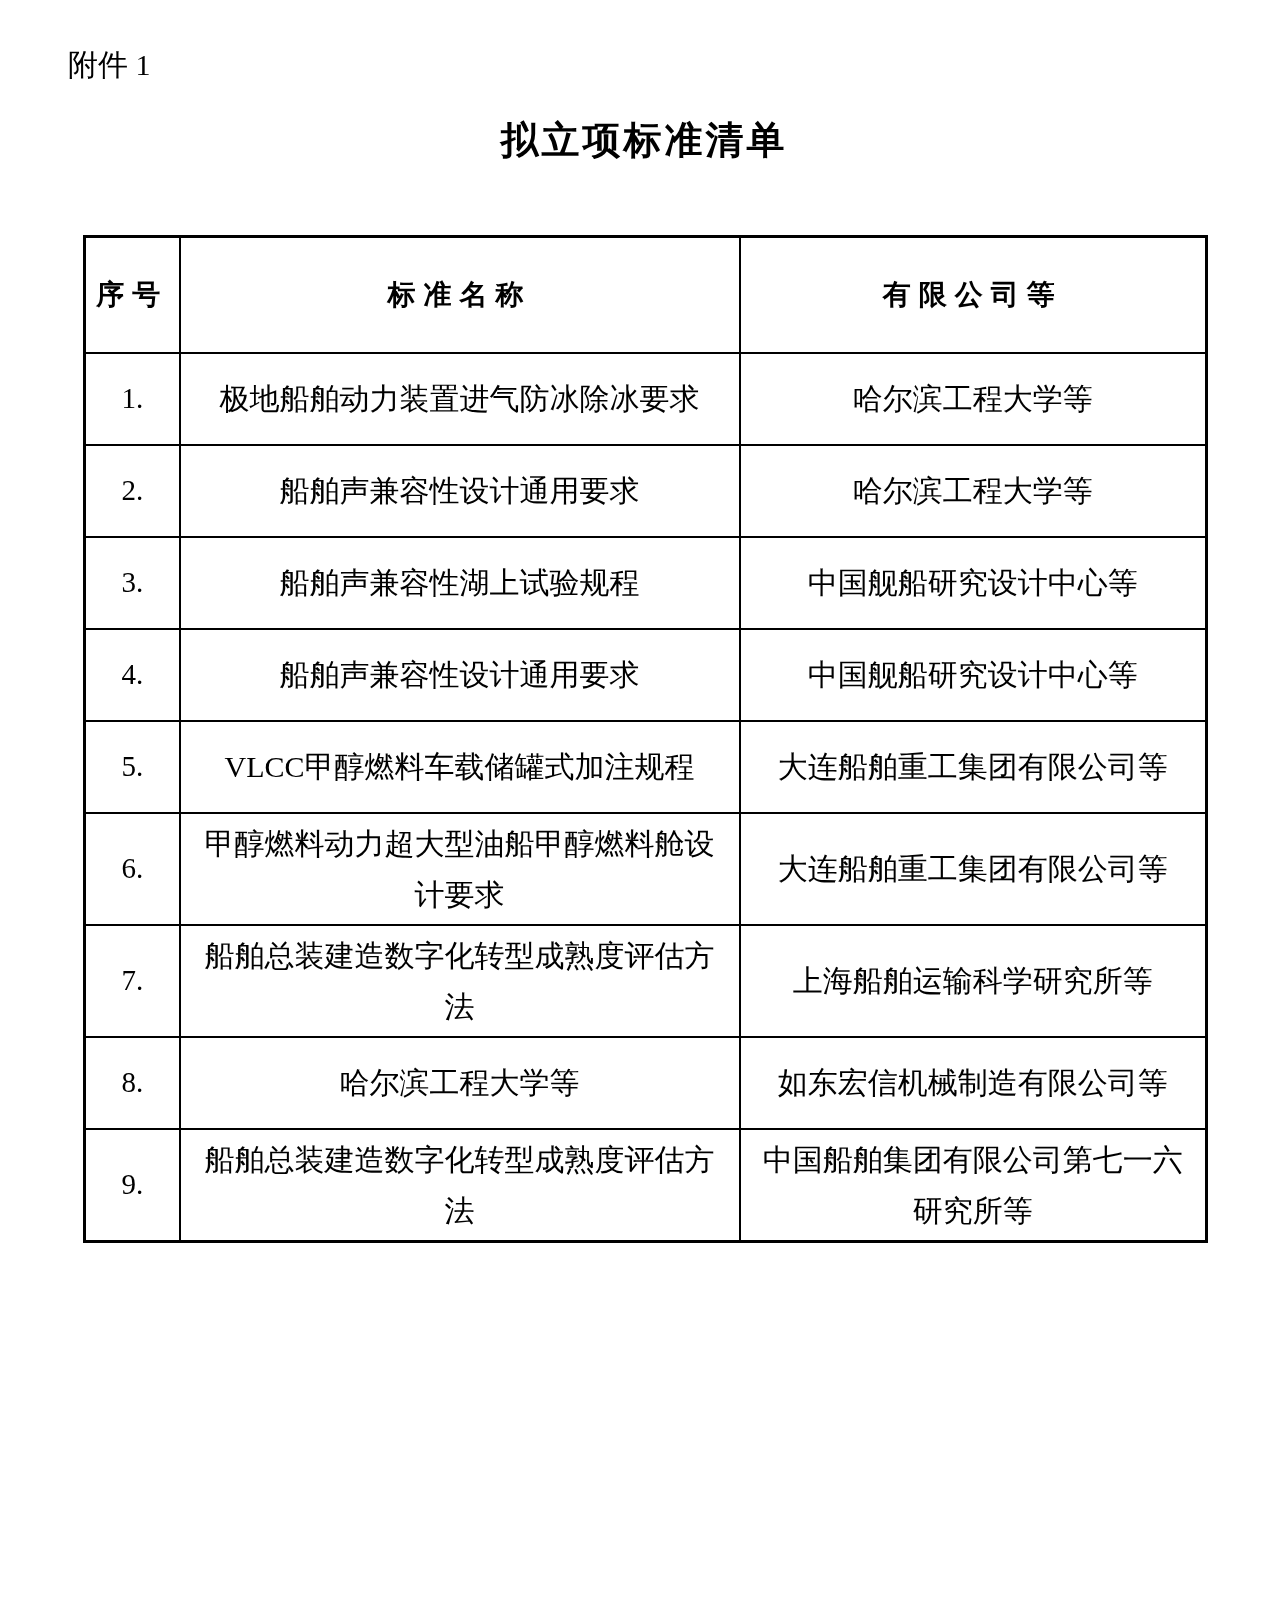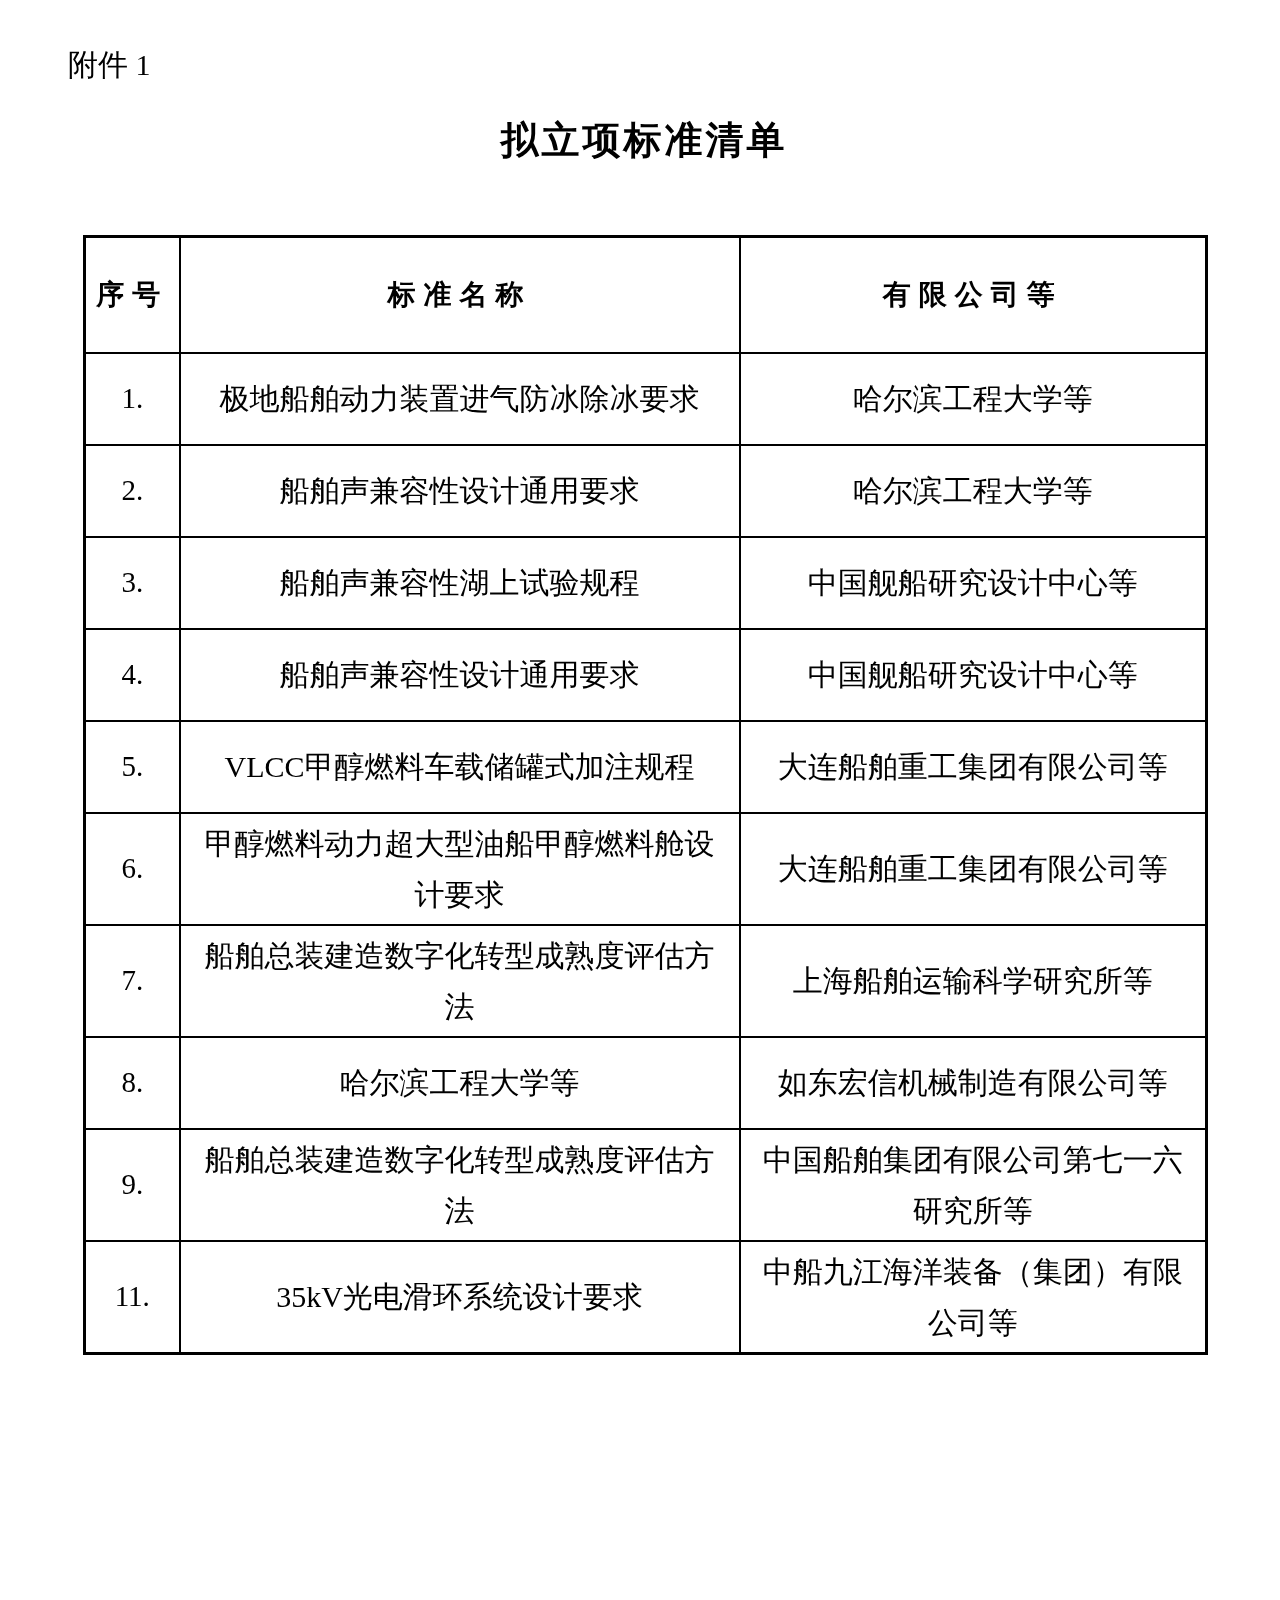--- a/index.html
+++ b/index.html
@@ -137,21 +137,16 @@
         <tr>
           <td>8.</td>
           <td>哈尔滨工程大学等</td>
           <td>如东宏信机械制造有限公司等</td>
         </tr>
         <tr>
           <td>9.</td>
           <td>船舶总装建造数字化转型成熟度评估方法</td>
           <td>中国船舶集团有限公司第七一六研究所等</td>
         </tr>
-        <tr>
-          <td>11.</td>
-          <td>35kV光电滑环系统设计要求</td>
-          <td>中船九江海洋装备（集团）有限公司等</td>
-        </tr>
       </tbody>
   </table>
 
 </div>
 
 </body></html>

